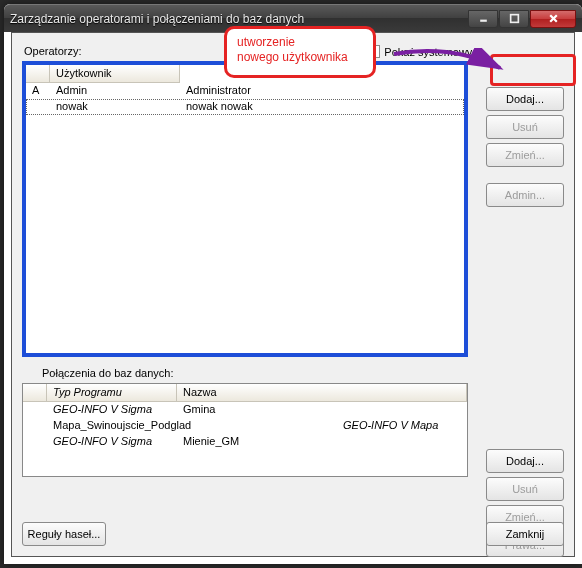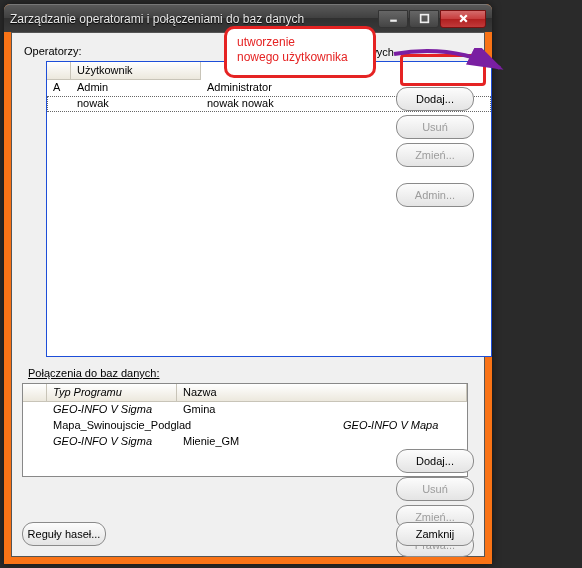--- a/index.html
+++ b/index.html
@@ -11,23 +11,23 @@
     background: #2a2a2a;
     width: 582px;
     height: 568px;
     overflow: hidden;
     position: relative;
   }
   .window {
     position: absolute;
     left: 4px;
     top: 4px;
-    width: 488px;
+    width: 578px;
     height: 560px;
-    background: #f97316;
+    background: #ffffff;
     border-radius: 6px 6px 0 0;
     box-shadow: 0 0 8px rgba(0,0,0,0.5);
   }
   .titlebar {
     height: 28px;
     background: linear-gradient(to bottom, #5a5a5a 0%, #404040 48%, #303030 50%, #3a3a3a 100%);
     border-radius: 6px 6px 0 0;
     display: flex;
     align-items: center;
     padding: 0 6px;
@@ -69,27 +69,26 @@
     position:absolute;
     right: 90px;
     top: 12px;
     display:flex; align-items:center; gap:4px;
   }
   .chk {
     width:13px;height:13px;border:1px solid #8a8a8a;background:#fff;
   }
 
   .table-wrap {
-    border:1px solid #1d4ed8;
+    border:4px solid #1d4ed8;
     background:#fff;
     height: 296px;
     width: 446px;
     position:relative;
     overflow:hidden;
-    margin-left:24px;
   }
   .thead {
     display:flex;
     font-size:11px;
   }
   .th {
     background: linear-gradient(to bottom,#fff,#ece8dd);
     border-right:1px solid #c8c4b8;
     border-bottom:1px solid #c8c4b8;
     padding:2px 6px;
@@ -112,29 +111,29 @@
     gap:4px;
   }
   .btn-col.top { top:54px; }
   .btn-col.bottom { top:416px; }
   .btn-col.zamknij { bottom:10px; }
 
   .btn {
     height:24px;
     border:1px solid #8a8a8a;
     background: linear-gradient(to bottom,#fcfcfc,#e4e4e4);
-    border-radius:11px;
+    border-radius:3px;
     text-align:center;
     line-height:22px;
     font-size:11px;
     cursor:pointer;
   }
   .btn.disabled { color:#9c9c9c; }
 
-  .conn-label { margin-top:10px; margin-bottom:4px; margin-left:6px; color:#000;text-decoration:underline; }
+  .conn-label { margin-top:10px; margin-bottom:4px; margin-left:20px; color:#000; }
   .table-wrap2 {
     border:1px solid #888;
     background:#fff;
     width:446px;
     height:94px;
     overflow:hidden;
   }
   .col-blank { width:24px; }
   .col-prog { width:130px;font-style:italic; }
   .col-name { flex:1; }

